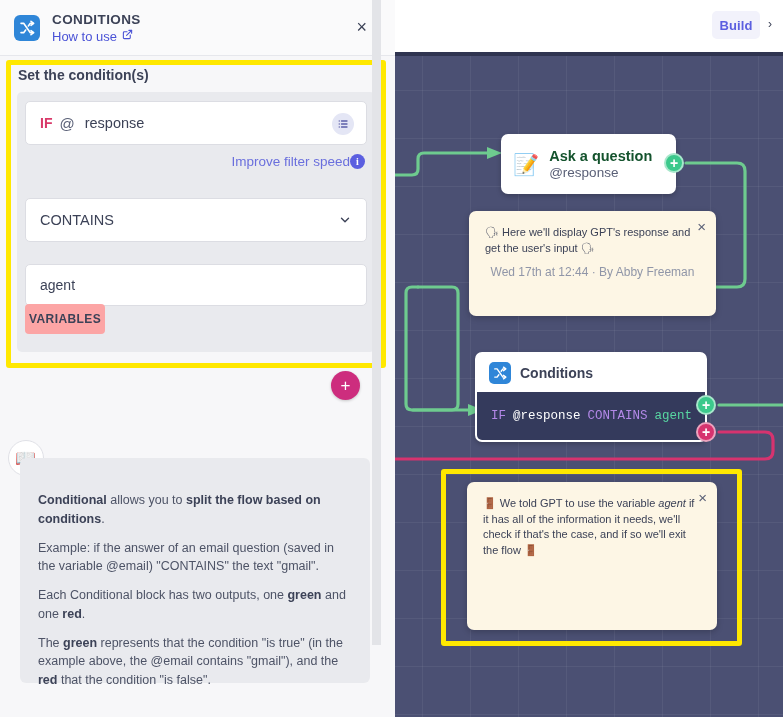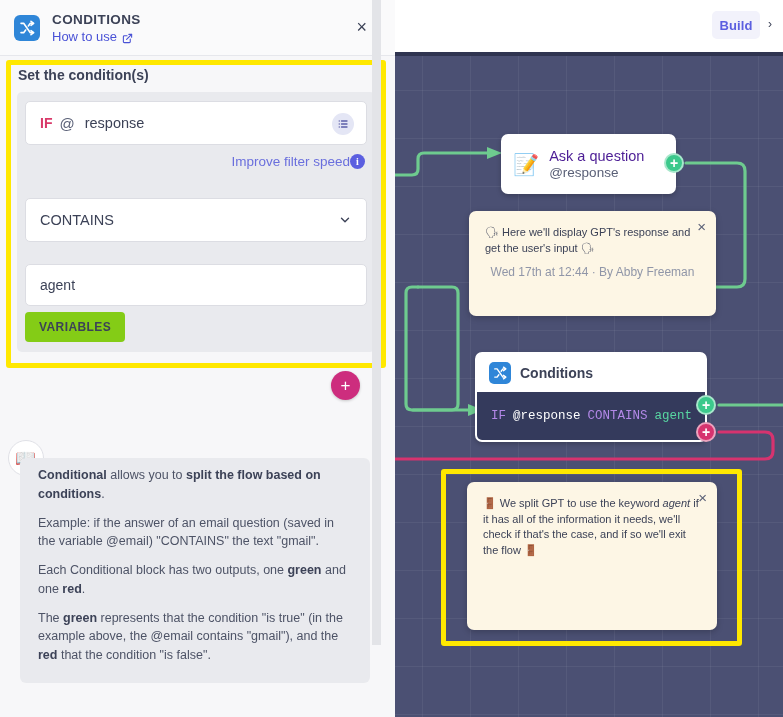--- a/index.html
+++ b/index.html
@@ -52,21 +52,21 @@
     position: absolute; background: #ffffff;
     border-radius: 7px;
     box-shadow: 0 2px 5px rgba(0,0,0,0.22);
   }
   .node-ask {
     left: 501px; top: 134px; width: 175px; height: 60px;
     display: flex; align-items: center; padding-left: 12px;
   }
   .node-icon-emoji { font-size: 21px; line-height: 1; margin-right: 10px; }
   .node-ask-texts { display: flex; flex-direction: column; gap: 1px; }
-  .node-ask-title { font-size: 14.5px; font-weight: 400; color: #4c1d95; }
+  .node-ask-title { font-size: 14.5px; font-weight: 700; color: #14532d; }
   .node-ask-sub { font-size: 13.5px; color: #5a6077; }
 
   .node-cond {
     left: 475px; top: 352px; width: 232px; height: 90px;
     border: 2px solid #ffffff; border-radius: 7px; overflow: hidden;
     background: #ffffff;
   }
   .node-cond-head {
     height: 38px; display: flex; align-items: center; padding-left: 12px;
     background: #ffffff;
@@ -133,21 +133,21 @@
     display: flex; align-items: center; padding-left: 14px;
   }
   .head-sq {
     width: 26px; height: 26px; border-radius: 6px; background: #2f86d8;
     display:flex; align-items:center; justify-content:center; margin-right: 12px;
   }
   .head-texts { display: flex; flex-direction: column; gap: 2px; }
   .head-title { font-size: 13.5px; font-weight: 700; color: #3c4257; letter-spacing: .4px; }
   .head-link {
     font-size: 13px; color: #4a52d6; cursor: pointer;
-    display: flex; align-items: flex-end; gap: 5px;
+    display: flex; align-items: flex-start; gap: 5px;
   }
   .panel-close {
     position: absolute; right: 28px; top: 18px;
     font-size: 18px; color: #3c4257; cursor: pointer; line-height: 1;
   }
 
   .hl-panel {
     position: absolute; left: 6px; top: 60px; width: 380px; height: 308px;
     border: 5px solid #ffe800; border-radius: 3px;
   }
@@ -188,38 +188,38 @@
     width: 15px; height: 15px; border-radius: 50%; background: #5b5fe0;
     color: #fff; font-size: 10px; font-weight: 700;
     display: flex; align-items: center; justify-content: center;
     font-family: "Liberation Serif", serif;
   }
 
   .op-text { font-size: 14.5px; color: #3c4257; }
   .val-text { font-size: 14px; color: #3c4257; }
 
   .variables-btn {
-    position: absolute; left: 8px; top: 220px;
-    background: #84cc16; border-radius: 4px;
-    padding: 8px 14px; font-size: 12px; font-weight: 700;
+    position: absolute; left: 8px; top: 212px;
+    background: #fca5a5; border-radius: 4px;
+    padding: 8px 4px; font-size: 12px; font-weight: 700;
     color: #3c4257; letter-spacing: .4px; cursor: pointer;
   }
 
   .add-circle {
     position: absolute; left: 331px; top: 371px;
     width: 29px; height: 29px; border-radius: 50%; background: #cd2d7e;
     display: flex; align-items: center; justify-content: center;
     color: #fff; font-size: 17px; line-height: 1; cursor: pointer;
     box-shadow: 0 1px 3px rgba(0,0,0,.2);
   }
 
   
   .help-card {
     position: absolute; left: 20px; top: 458px; width: 350px; height: 225px;
-    background: #e9eaee; border-radius: 6px; padding: 8px 18px 0 18px;
+    background: #e9eaee; border-radius: 6px; padding: 33px 18px 0 18px;
   }
   .help-avatar {
     position: absolute; left: 8px; top: 440px;
     width: 36px; height: 36px; border-radius: 50%;
     background: #ffffff; border: 1px solid #e0e1e7;
     display: flex; align-items: center; justify-content: center;
     font-size: 17px;
   }
   .help-p {
     font-size: 12.5px; line-height: 1.5; color: #4d5366;
@@ -304,21 +304,21 @@
     <div class="sticky-close">×</div>
     <div class="sticky-text">🗣 Here we'll display GPT's response and get the user's input 🗣</div>
     <div class="sticky-meta">Wed 17th at 12:44 · By Abby Freeman</div>
   </div>
 
   <div class="hl-canvas"></div>
 
   <div class="sticky sticky2">
     <div class="sticky-close">×</div>
     <div class="sticky-text">
-      <span>🚪 We split GPT to use the keyword </span><em>agent</em><span> if it has all of the information it needs, we'll check if that's the case, and if so we'll exit the flow 🚪</span>
+      <span>🚪 We told GPT to use the variable </span><em>agent</em><span> if it has all of the information it needs, we'll check if that's the case, and if so we'll exit the flow 🚪</span>
     </div>
   </div>
 
   <div class="panel">
 
     <div class="panel-head">
       <div class="head-sq">
         <svg width="16" height="16" viewBox="0 0 24 24" fill="none" stroke="#ffffff" stroke-width="2.4" stroke-linecap="round" stroke-linejoin="round">
           <path d="M3 5h4l10 14h4"></path>
             <polyline points="18,16 22,19 18,22"></polyline>

